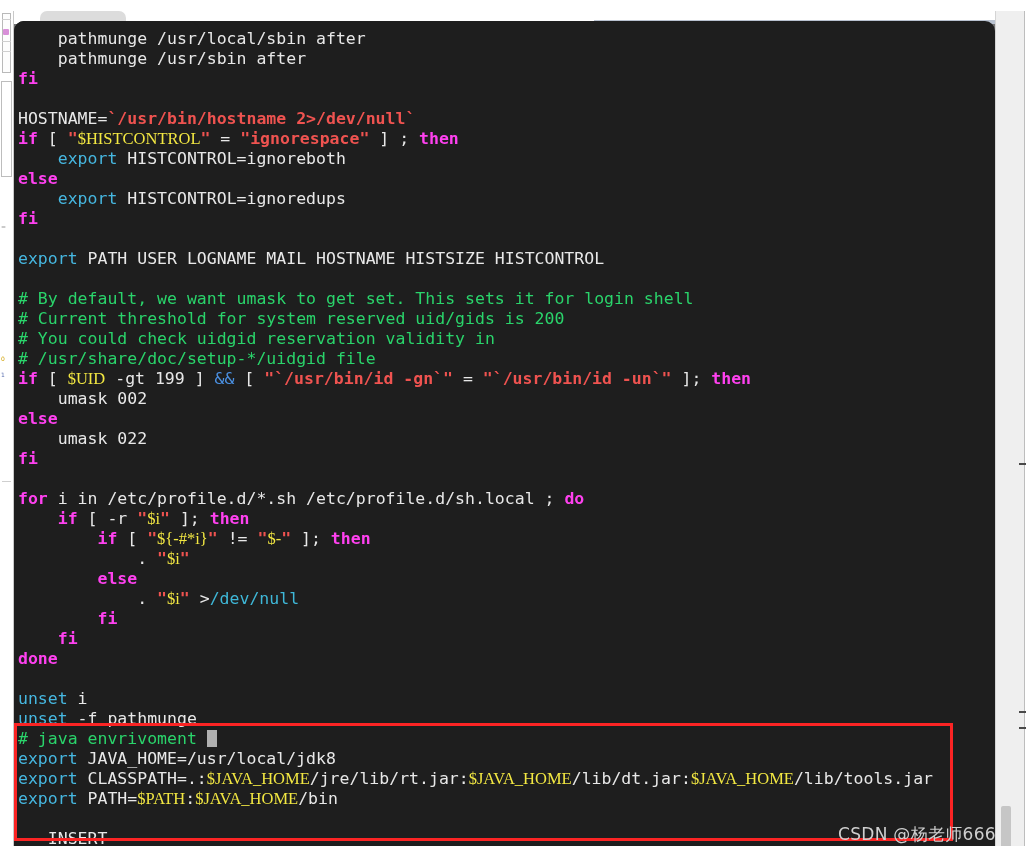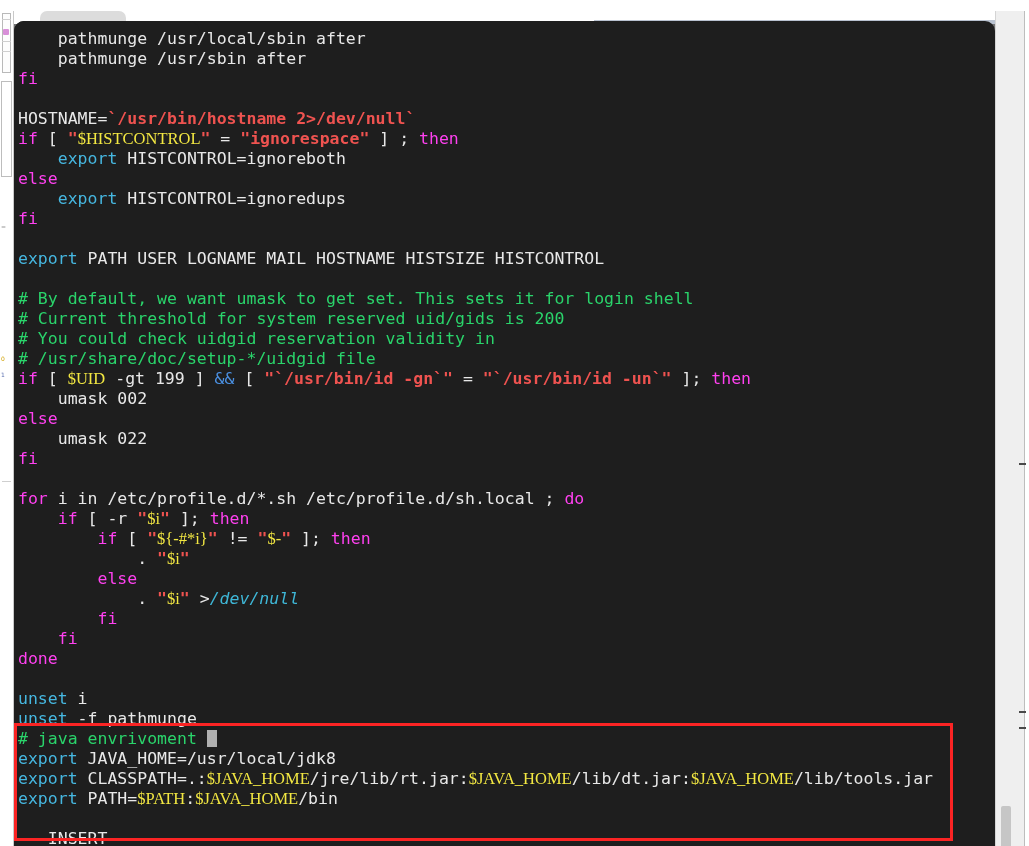--- a/index.html
+++ b/index.html
@@ -129,28 +129,28 @@
     font-family: "DejaVu Sans Mono", "Liberation Mono", monospace;
     font-size: 16.5px;
     line-height: 20px;
     color: #e8e8e8;
     white-space: pre;
     letter-spacing: 0px;
   }
   .line { height: 20px; }
 
   
-  .kw      { color: #ff41f0; }  
+  .kw      { color: #ff41f0; font-weight: bold; }  
   .stmt    { color: #46b7e0; }  
   .cmt     { color: #2ad46b; }  
   .str     { color: #ef5350; font-weight: bold; }  
   .var     { color: #f2e742; font-family: Liberation Serif, serif; }  
   .op      { color: #4a8fe0; }  
   .plain   { color: #e8e8e8; }
-  .cyan2   { color: #3fb8d8; font-style: italic; }
+  .cyan2   { color: #3fb8d8; }
 
   .cursor {
     display: inline-block;
     width: 10px;
     height: 17px;
     background: #b0b0b0;
     vertical-align: -3px;
   }
 
   
@@ -242,14 +242,15 @@
 
   <div class="redbox"></div>
 
   <div class="scroll-track"></div>
   <div class="scroll-right-edge"></div>
   <div class="scroll-thumb"></div>
   <div class="scroll-tick" style="top:452px;"></div>
   <div class="scroll-tick" style="top:700px;"></div>
   <div class="scroll-tick" style="top:716px;"></div>
 
+  <div class="watermark">CSDN @杨老师666</div>
 
 </div>
 
 </body></html>

